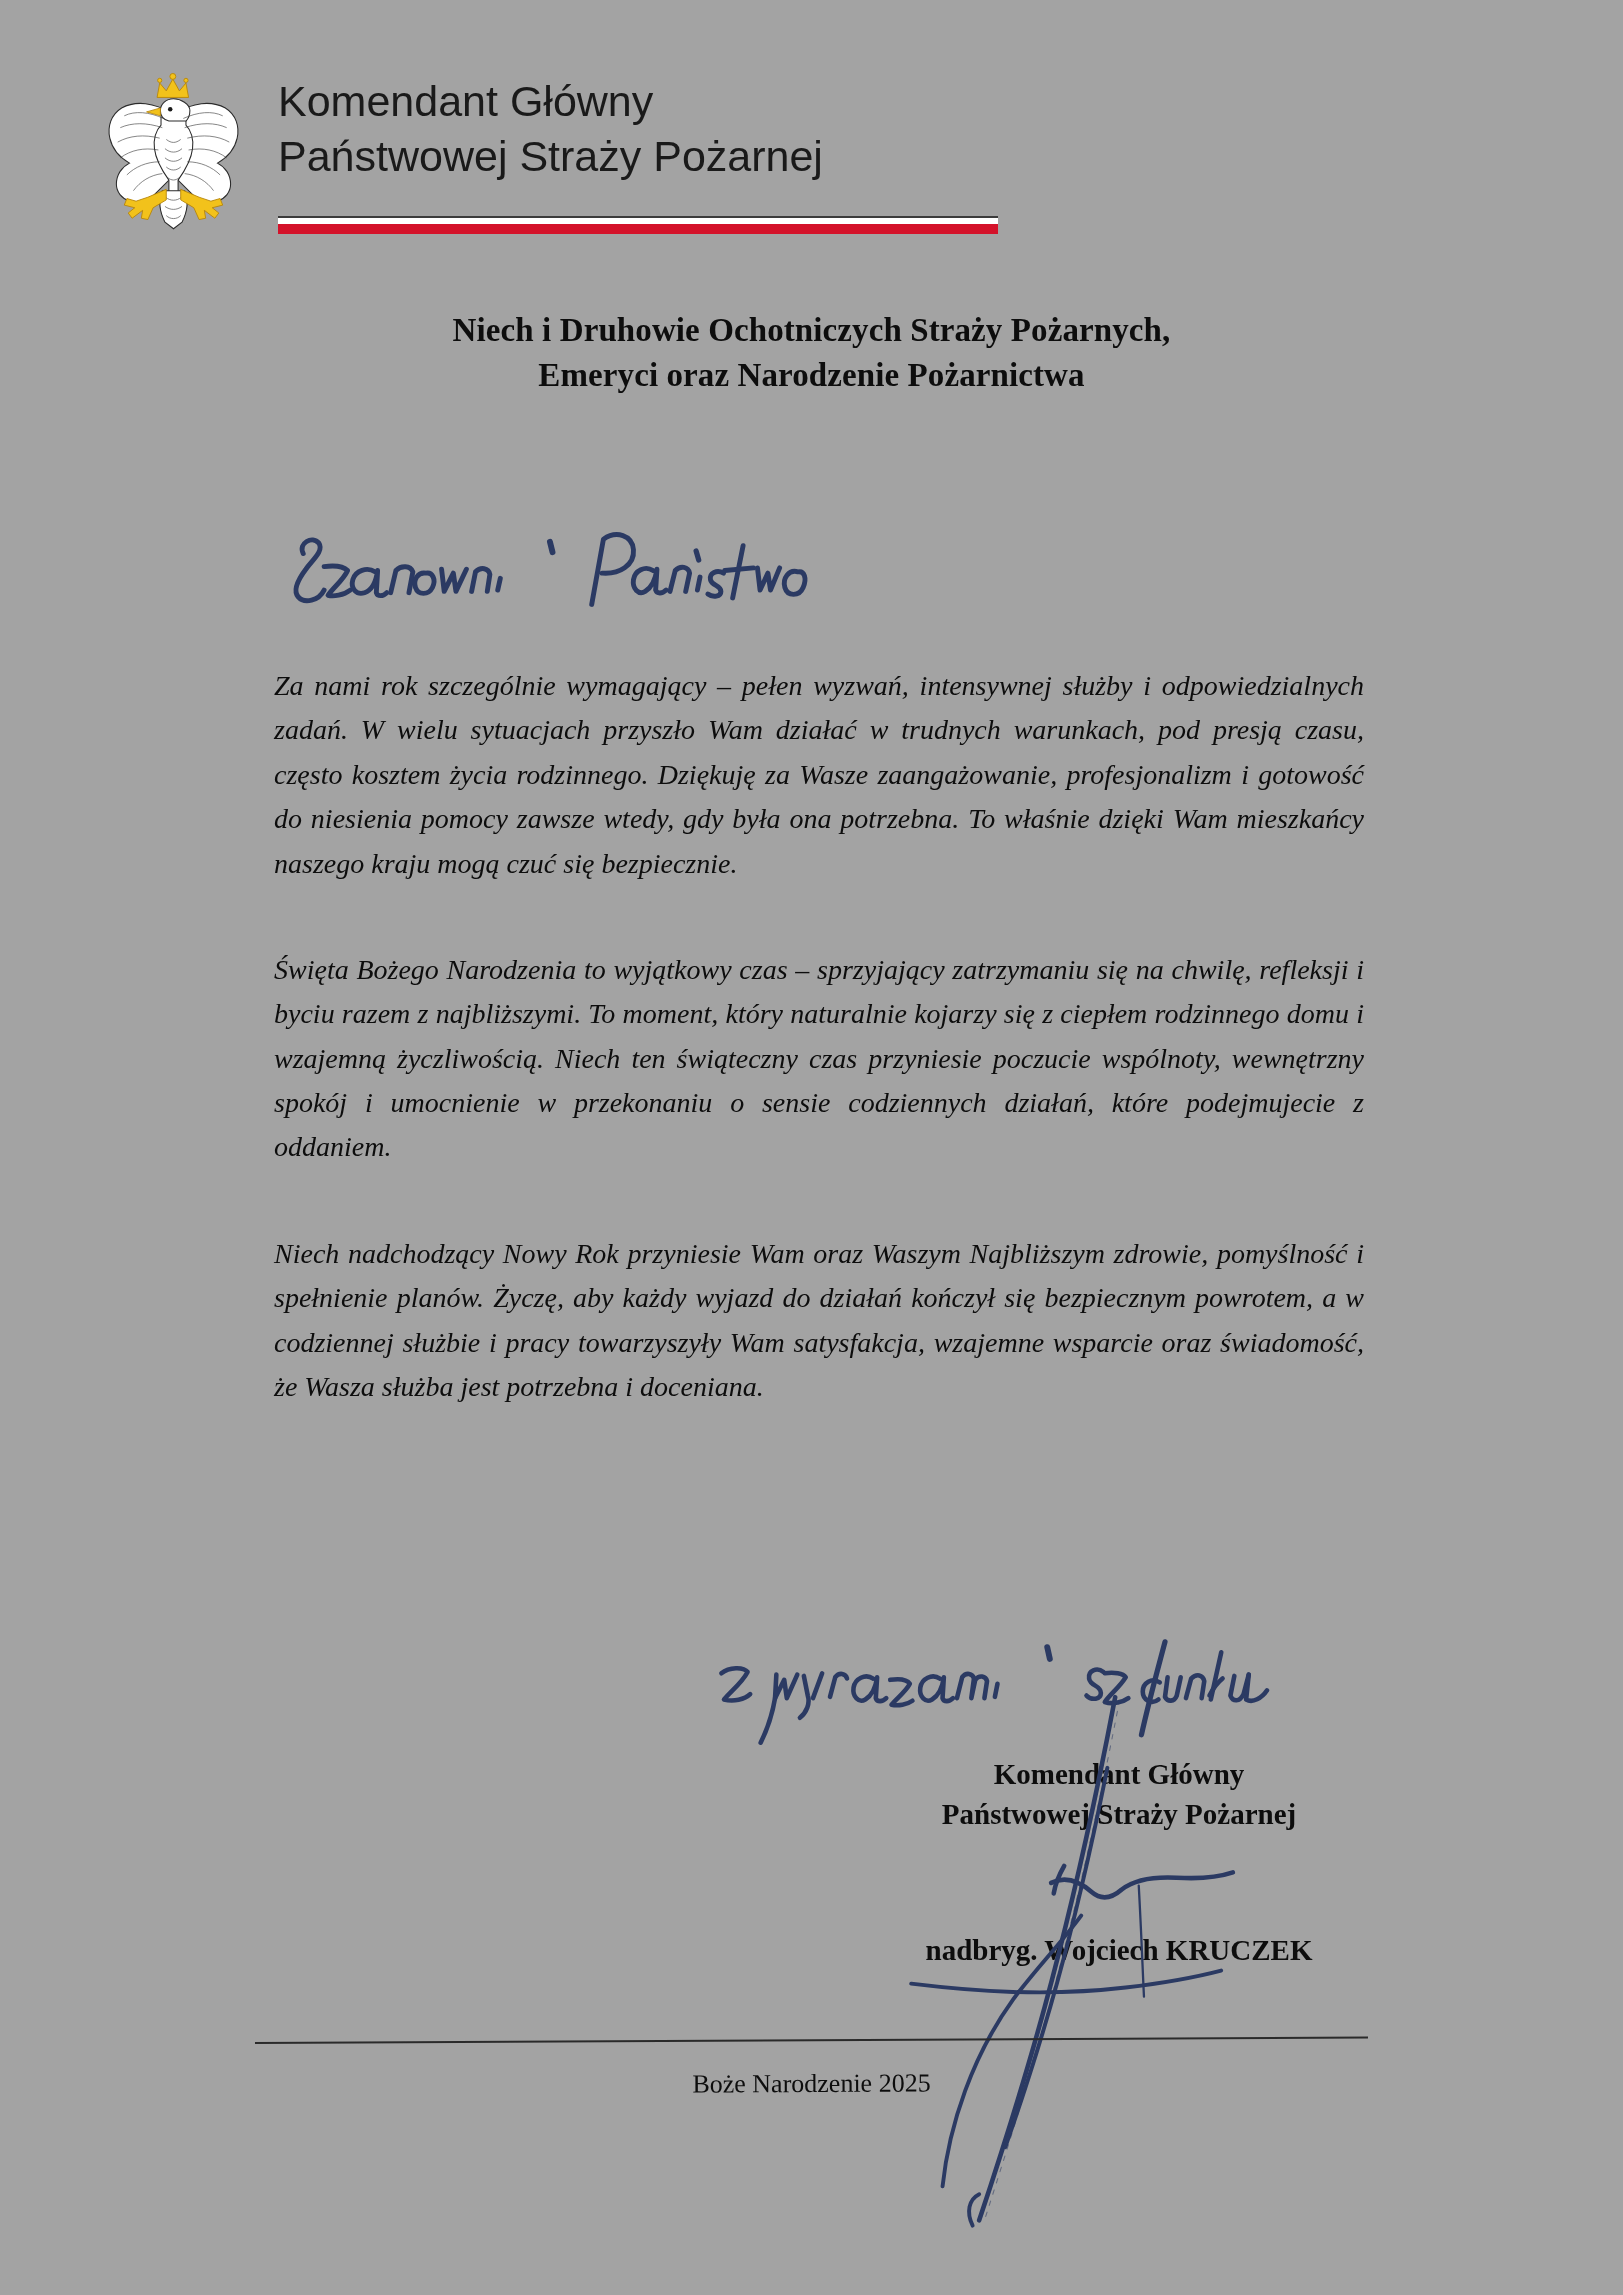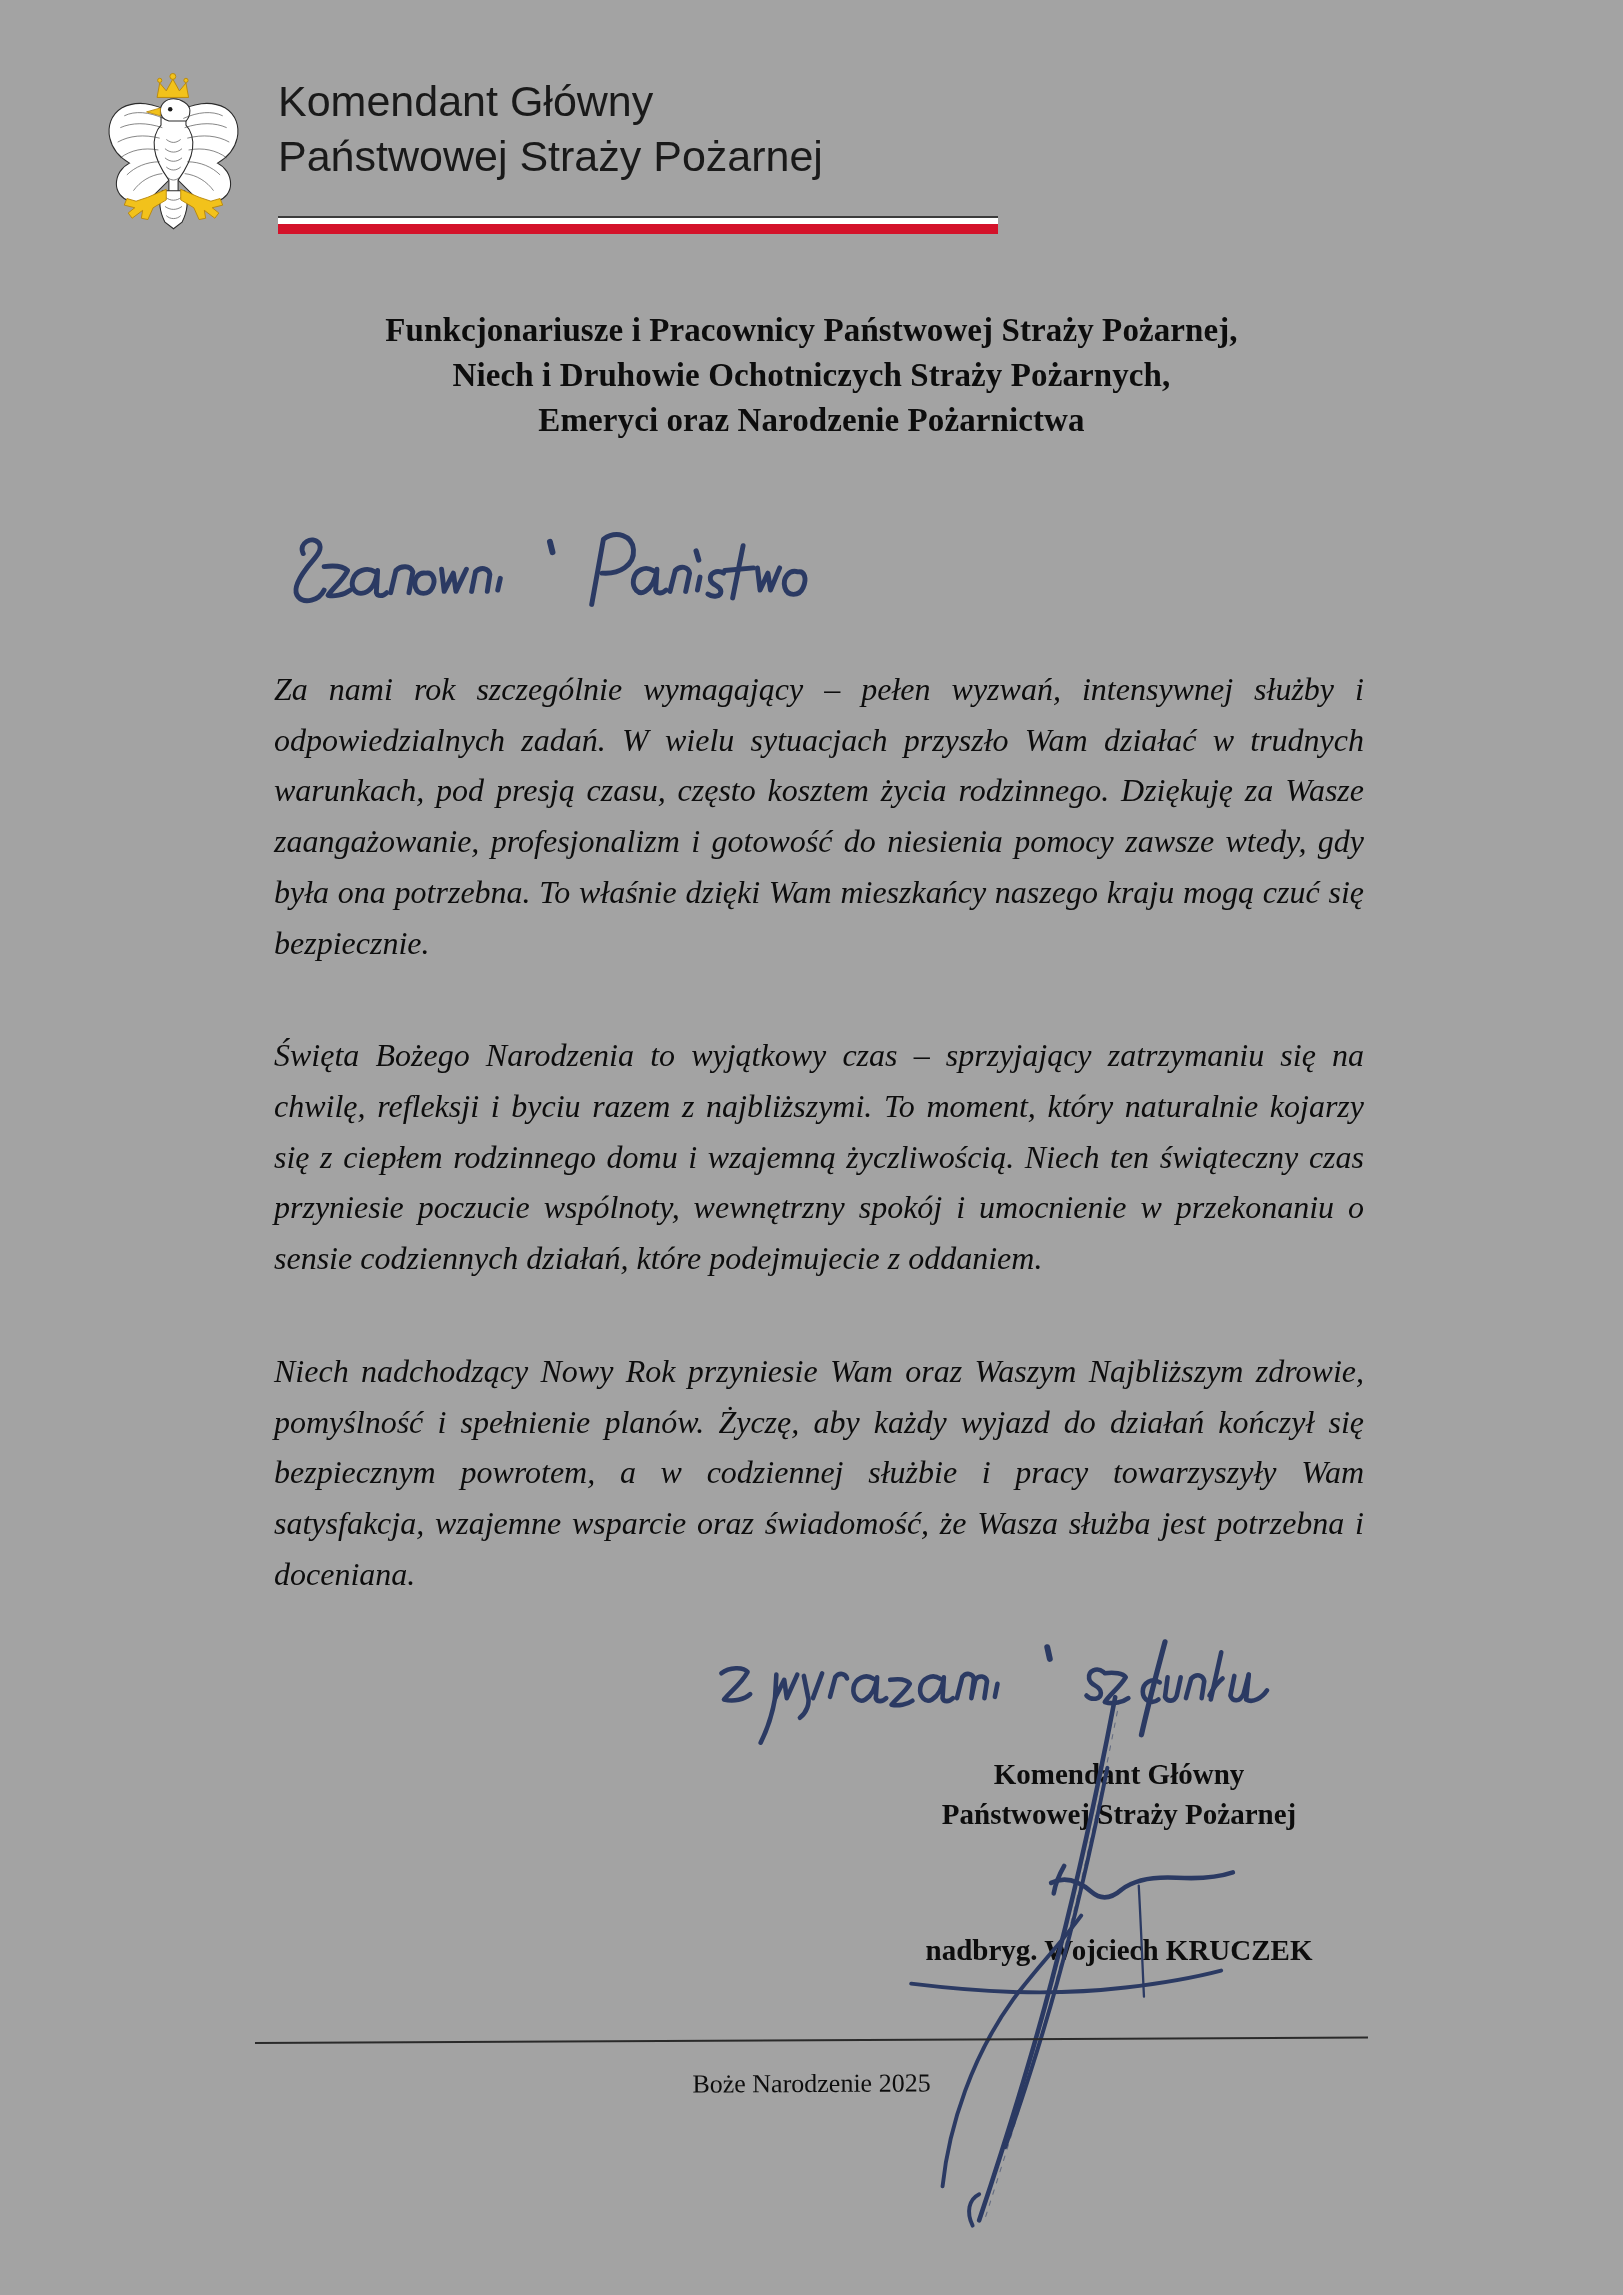--- a/index.html
+++ b/index.html
@@ -110,21 +110,21 @@
   
   .body-text {
     position: absolute;
     left: 274px;
     top: 664px;
     width: 1090px;
   }
   .para {
     font-family: "Liberation Serif", serif;
     font-style: italic;
-    font-size: 32px;
+    font-size: 28px;
     line-height: 1.585;
     text-align: justify;
     text-justify: inter-word;
     color: #0d0d0d;
     margin: 0 0 62px 0;
   }
   .para:last-child { margin-bottom: 0; }
 
   
   .signature-block {
@@ -270,21 +270,20 @@
     </div>
 
     <div class="flag-rule">
       <div class="thin" style="background: rgb(59, 59, 59);"></div>
       <div class="gap"></div>
       <div class="thick" id="redbar" style="background: rgb(212, 18, 42);"></div>
     </div>
   </div>
 
   <div class="addressee">
-    <div class="addressee-line">Funkcjonariusze i Pracownicy Państwowej Straży Pożarnej,</div>
     <div class="addressee-line">Niech i Druhowie Ochotniczych Straży Pożarnych,</div>
     <div class="addressee-line">Emeryci oraz Narodzenie Pożarnictwa</div>
   </div>
 
   <div class="hand hand-salutation" aria-label="Szanowni Państwo" style="color: rgb(43, 58, 99);">
     <svg viewBox="0 0 900 190" xmlns="http://www.w3.org/2000/svg">
       <g fill="none" stroke="currentColor" stroke-width="7.5" stroke-linecap="round" stroke-linejoin="round">
 
         <path d="M42 56 C 34 40, 56 28, 66 40 C 74 52, 56 66, 46 80
                  C 34 96, 26 112, 34 122 C 44 134, 66 128, 74 112"></path>

